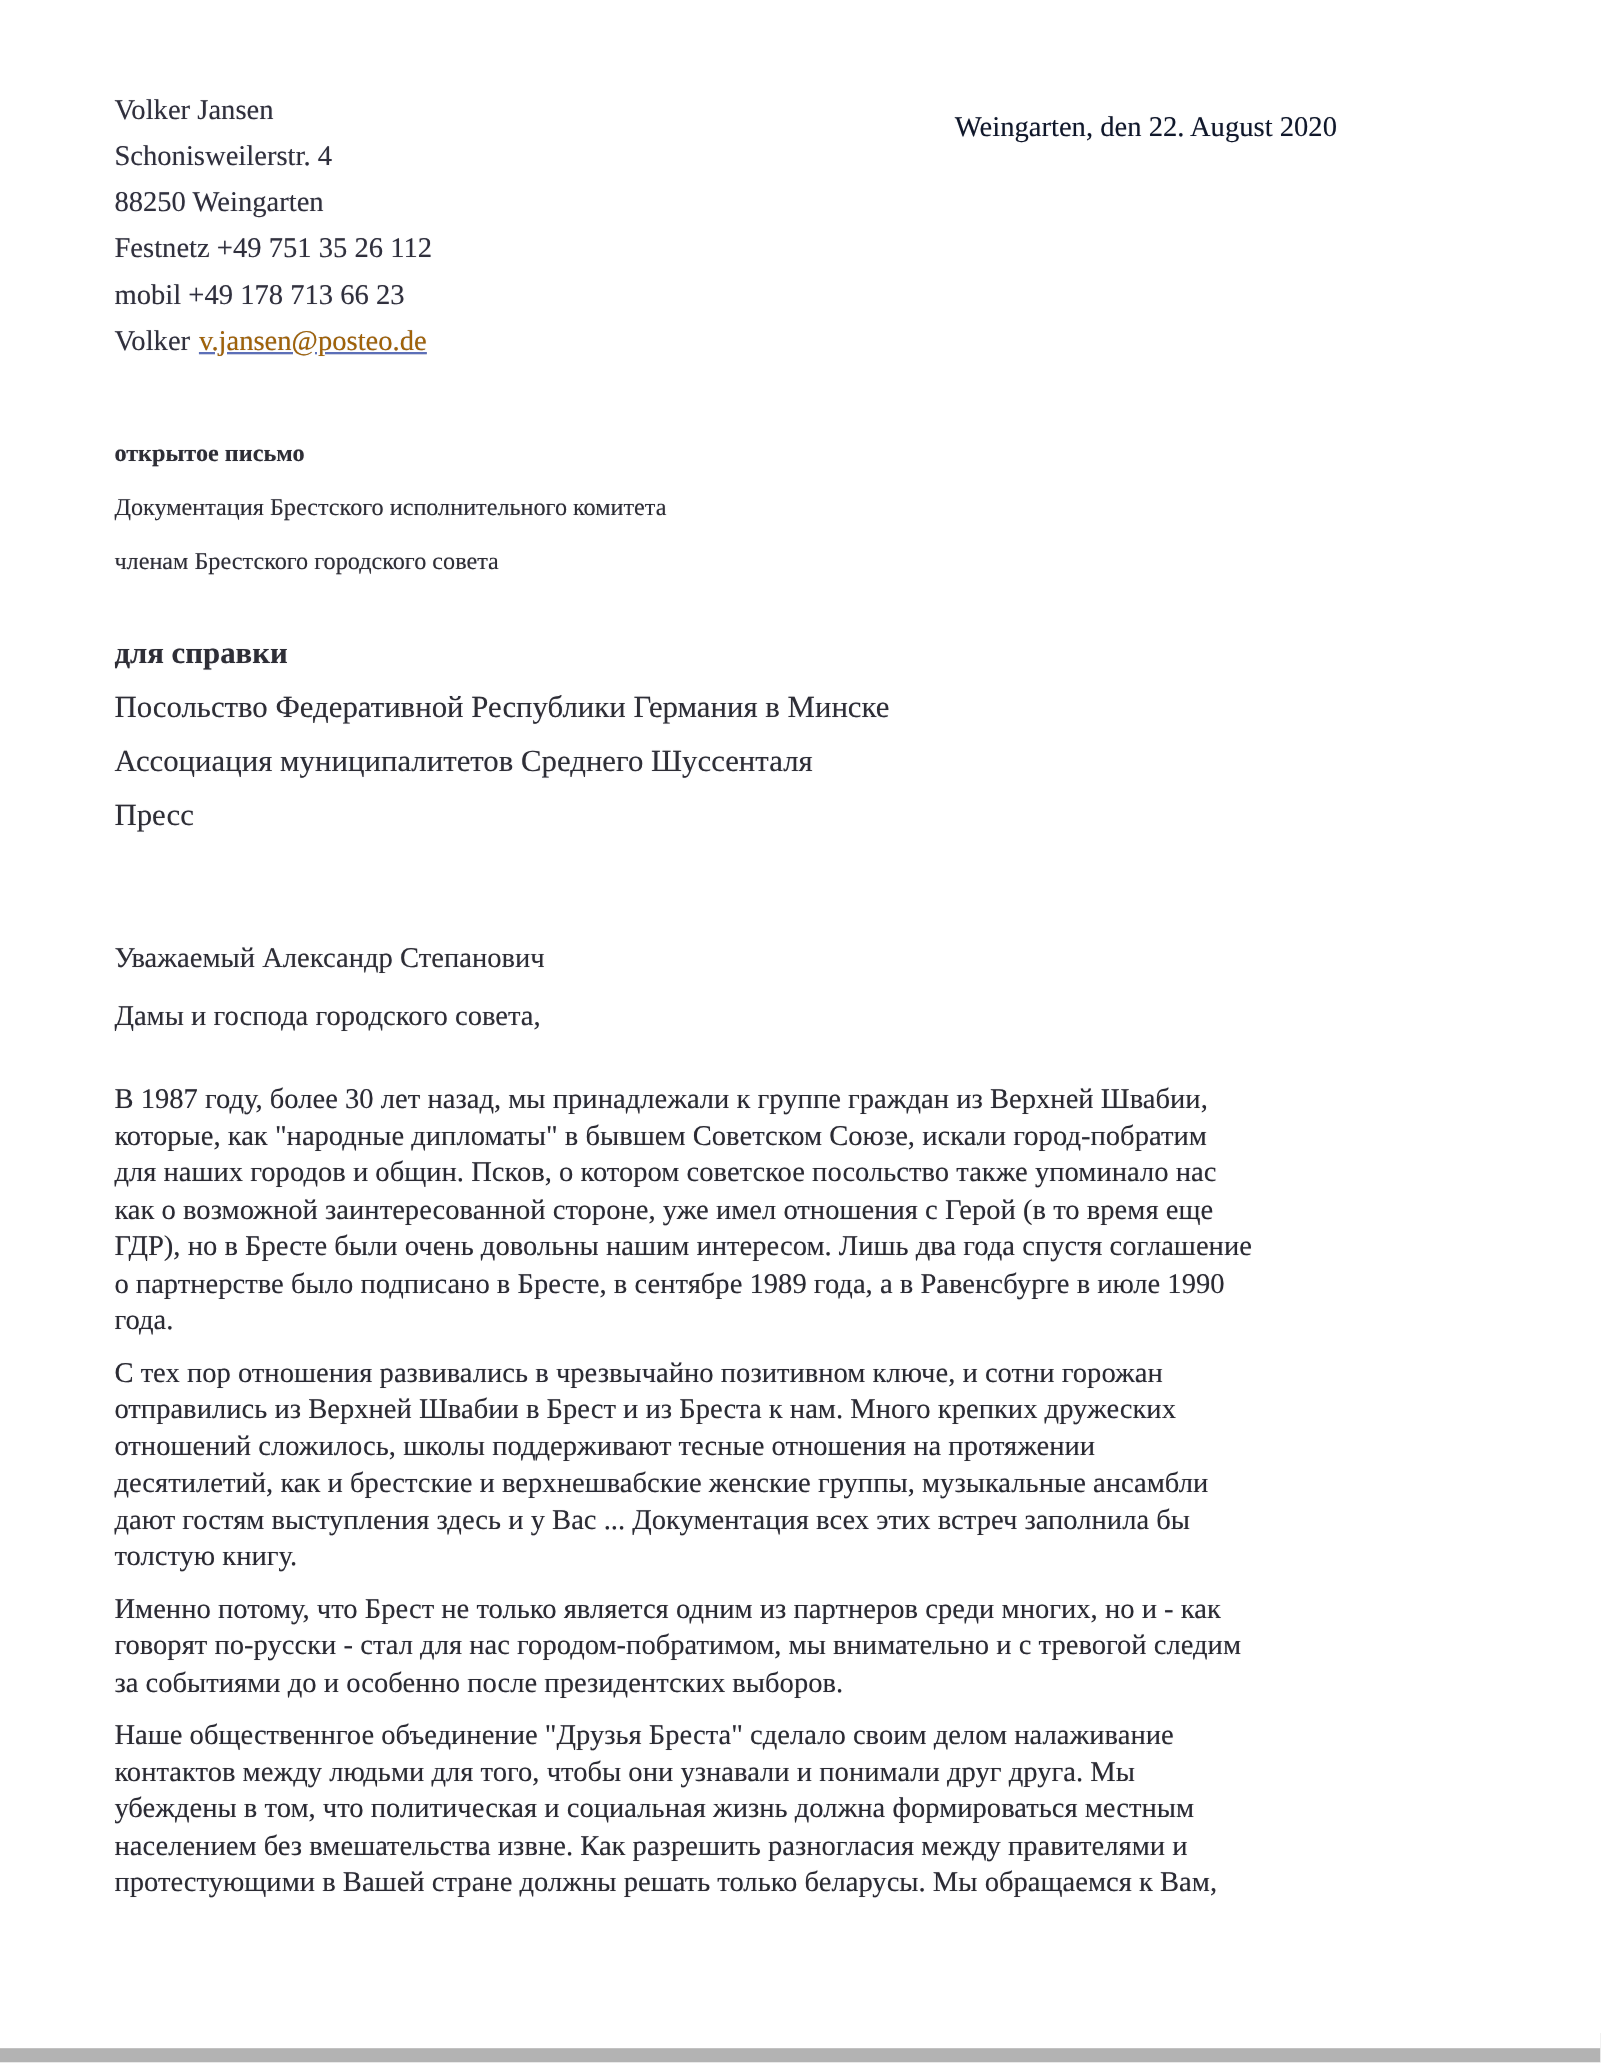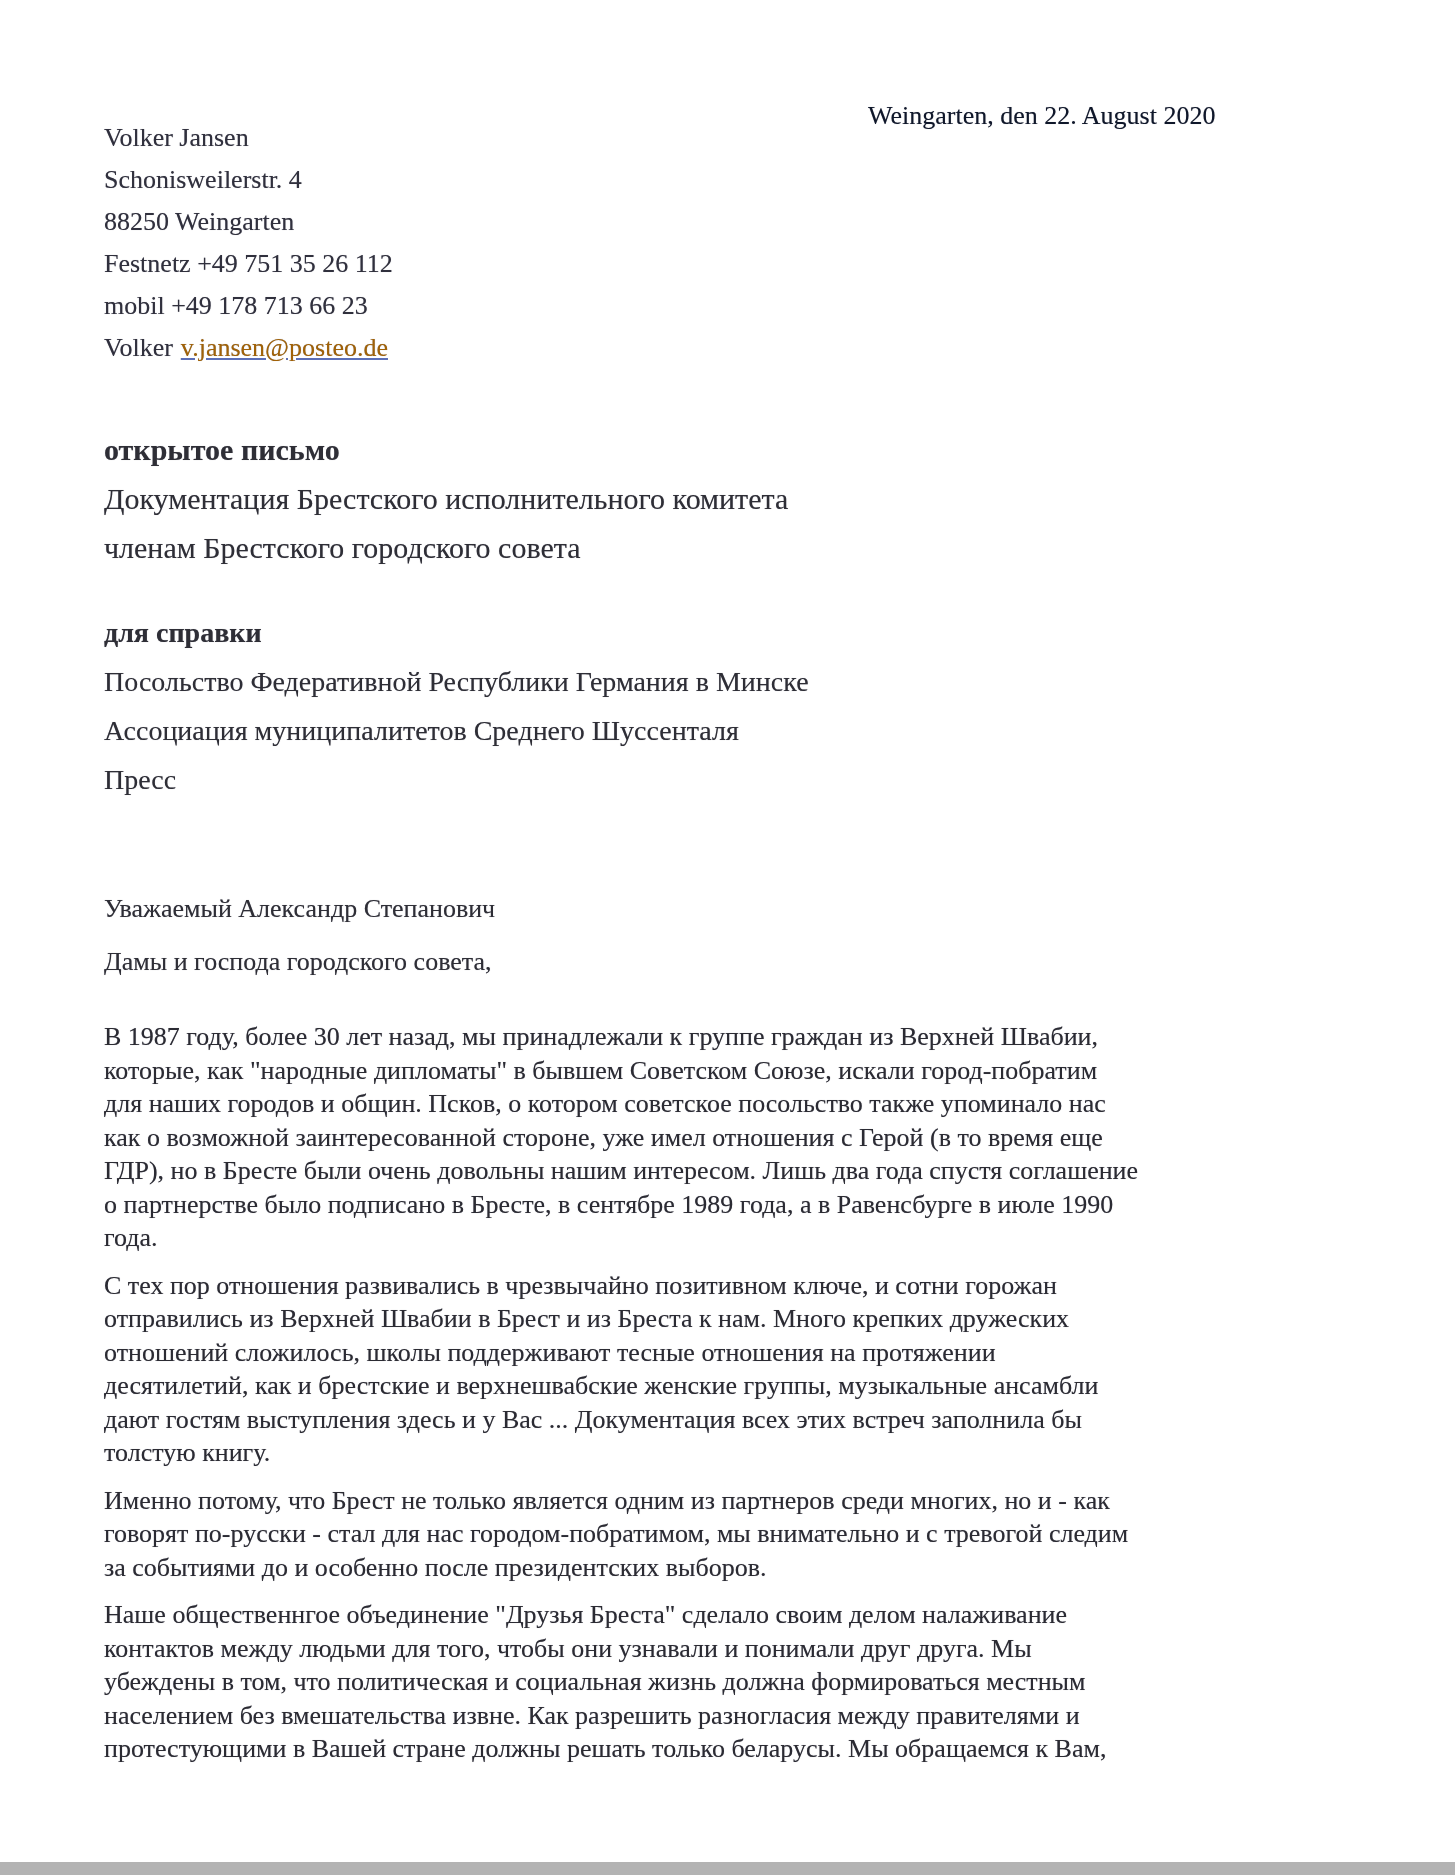--- a/index.html
+++ b/index.html
@@ -8,21 +8,21 @@
     background: #e8e8e8;
   }
   .page {
     position: relative;
     width: 1455px;
     height: 1875px;
     margin: 0 auto;
     background: #ffffff;
     overflow: hidden;
     box-sizing: border-box;
-    padding: 117px 80px 0 104px;
+    padding: 79px 80px 0 104px;
     font-family: "Liberation Serif", "DejaVu Serif", serif;
     color: #2e2e36;
     text-shadow: 0 0 0.7px rgba(45,45,65,0.45);
   }
   .sender {
     font-size: 26px;
     line-height: 42px;
     color: #30303d;
   }
   .dateline {
@@ -35,21 +35,21 @@
   }
   .email-link {
     color: #a16207;
     text-decoration: underline;
     text-decoration-color: #5c6fb8;
     margin-left: 8px;
     cursor: pointer;
   }
   .subject {
     margin-top: 56px;
-    font-size: 30px;
+    font-size: 22px;
     line-height: 49px;
   }
   .reference {
     margin-top: 36px;
     font-size: 28px;
     line-height: 49px;
   }
   .bold-heading {
     font-weight: bold;
   }

